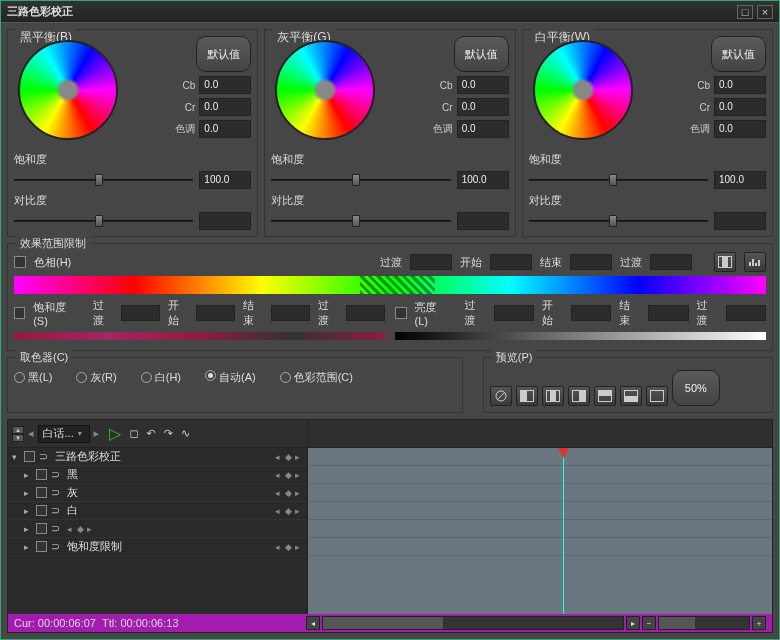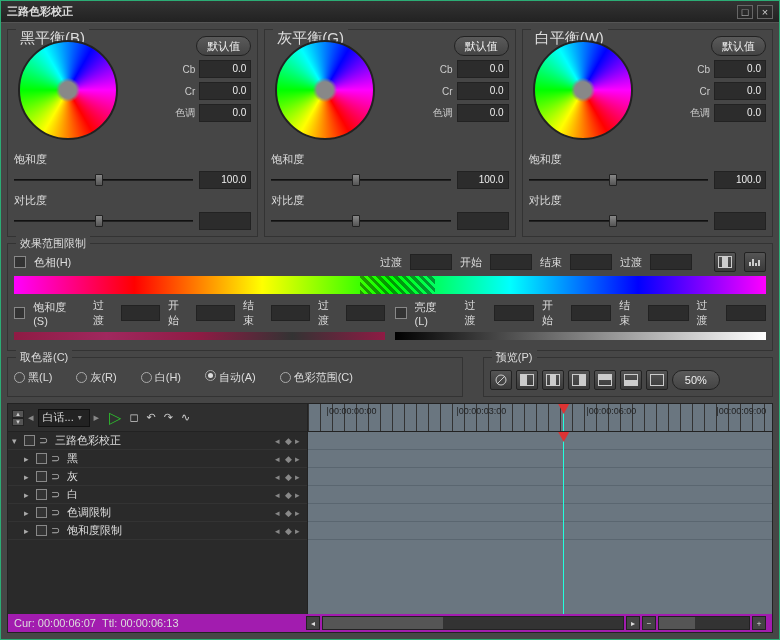--- a/index.html
+++ b/index.html
@@ -4,31 +4,31 @@
 <style>
 *{box-sizing:border-box;margin:0;padding:0;font-family:"Microsoft YaHei",Arial,sans-serif;font-size:11px;color:#ddd;user-select:none}
 body{background:#000;width:780px;height:640px;overflow:hidden}
 .window{width:780px;height:640px;background:#464646;border:1px solid #2cac75;display:flex;flex-direction:column}
 .titlebar{height:22px;background:linear-gradient(#333,#222);display:flex;align-items:center;padding:0 6px;border-bottom:1px solid #555}
 .titlebar .title{flex:1;font-weight:bold}
 .titlebar .tbtn{width:16px;height:14px;margin-left:4px;display:flex;align-items:center;justify-content:center;color:#ccc;border:1px solid #666}
 .content{flex:1;padding:6px;display:flex;flex-direction:column;gap:6px;overflow:hidden}
 .tricol{display:flex;gap:6px}
 .panel{flex:1;border:1px solid #333;background:#464646;padding:6px;position:relative}
-.panel-title{position:absolute;top:-1px;left:8px;background:#464646;padding:0 4px;font-size:15px}
+.panel-title{position:absolute;top:-1px;left:8px;background:#464646;padding:0 4px;font-size:12px}
 .wheel-row{display:flex;gap:6px}
 .wheel-wrap{width:112px;height:112px;position:relative}
 .wheel{width:100px;height:100px;border-radius:50%;background:conic-gradient(from 90deg,#f0f,#f00,#ff0,#0f0,#0ff,#00f,#f0f);position:absolute;left:4px;top:4px;border:2px solid #222}
 .wheel::after{content:"";position:absolute;inset:0;border-radius:50%;background:radial-gradient(circle,#888 0%,#888 12%,transparent 18%,transparent 70%,rgba(0,0,0,0.2)100%)}
 .wheel-dot{position:absolute;left:50%;top:50%;width:8px;height:8px;margin:-4px;border-radius:50%;background:#222;border:1px solid #666}
 .params{flex:1;display:flex;flex-direction:column;gap:4px;align-items:flex-end}
-.btn{height:20px;padding:0 10px;background:linear-gradient(#5a5a5a,#444);border:1px solid #222;border-radius:10px;color:#eee;display:inline-flex;align-items:center;justify-content:center;cursor:pointer}
+.btn{height:36px;padding:0 10px;background:linear-gradient(#5a5a5a,#444);border:1px solid #222;border-radius:10px;color:#eee;display:inline-flex;align-items:center;justify-content:center;cursor:pointer}
 .param-row{display:flex;align-items:center;gap:4px}
 .lbl{width:24px;text-align:right;color:#ccc;font-size:10px}
-.numbox{width:52px;height:18px;background:#2c2c2c;border:1px solid #222;text-align:right;padding:0 4px;color:#eee;font-size:10px;line-height:16px}
+.numbox{width:52px;height:18px;background:#2c2c2c;border:1px solid #222;text-align:left;padding:0 4px;color:#eee;font-size:10px;line-height:16px}
 .slider-row{display:flex;align-items:center;gap:6px;margin-top:4px}
 .slider-row .slabel{width:44px}
 .slider{flex:1;height:16px;position:relative}
 .slider-track{position:absolute;left:0;right:0;top:7px;height:2px;background:#222;border-top:1px solid #111}
 .slider-thumb{position:absolute;top:2px;width:8px;height:12px;background:linear-gradient(#888,#555);border:1px solid #222;border-radius:1px}
 .section{border:1px solid #333;padding:8px 6px 6px;position:relative}
 .section-title{position:absolute;top:-8px;left:8px;background:#464646;padding:0 4px}
 .limit-row{display:flex;align-items:center;gap:8px;margin-bottom:4px}
 .chk{width:12px;height:12px;border:1px solid #888;background:#333;display:inline-block;vertical-align:middle}
 .mini-input{width:42px;height:16px;background:#2c2c2c;border:1px solid #222}
@@ -368,30 +368,20 @@
             </span>
           <span style="color:#888">▸</span>
           <div class="tl-toolbar">
             <span class="play-ico">▷</span>
             <span style="color:#ccc">◻</span>
             <span style="color:#ccc">↶</span>
             <span style="color:#ccc">↷</span>
             <span style="color:#ccc">∿</span>
           </div>
         </div>
-        <div class="tl-ruler">
-          <div class="ruler-marks"></div>
-          <div id="ruler-labels">
-              <span class="ruler-lbl" style="left:4%">|00:00:00:00</span>
-              <span class="ruler-lbl" style="left:32%">|00:00:03:00</span>
-              <span class="ruler-lbl" style="left:60%">|00:00:06:00</span>
-              <span class="ruler-lbl" style="left:88%">|00:00:09:00</span>
-            </div>
-          <div class="playhead" style="left:55%"></div>
-        </div>
       </div>
       <div class="tl-body">
         <div class="track-list" id="track-list">
   <div class="track-row" style="padding-left:4px">
     <span class="tri">▾</span>
     <span class="tchk"></span>
     <span class="trst">⊃</span>
     <span class="tname">三路色彩校正</span>
     <span class="kf">
                 <span>◂</span>
@@ -429,21 +419,20 @@
     <span class="kf">
                 <span>◂</span>
                 <span>◆</span>
                 <span>▸</span>
               </span>
   </div>
   <div class="track-row" style="padding-left:16px">
     <span class="tri">▸</span>
     <span class="tchk"></span>
     <span class="trst">⊃</span>
-    <span class="tname">色调限制</span>
     <span class="kf">
                 <span>◂</span>
                 <span>◆</span>
                 <span>▸</span>
               </span>
   </div>
   <div class="track-row" style="padding-left:16px">
     <span class="tri">▸</span>
     <span class="tchk"></span>
     <span class="trst">⊃</span>

